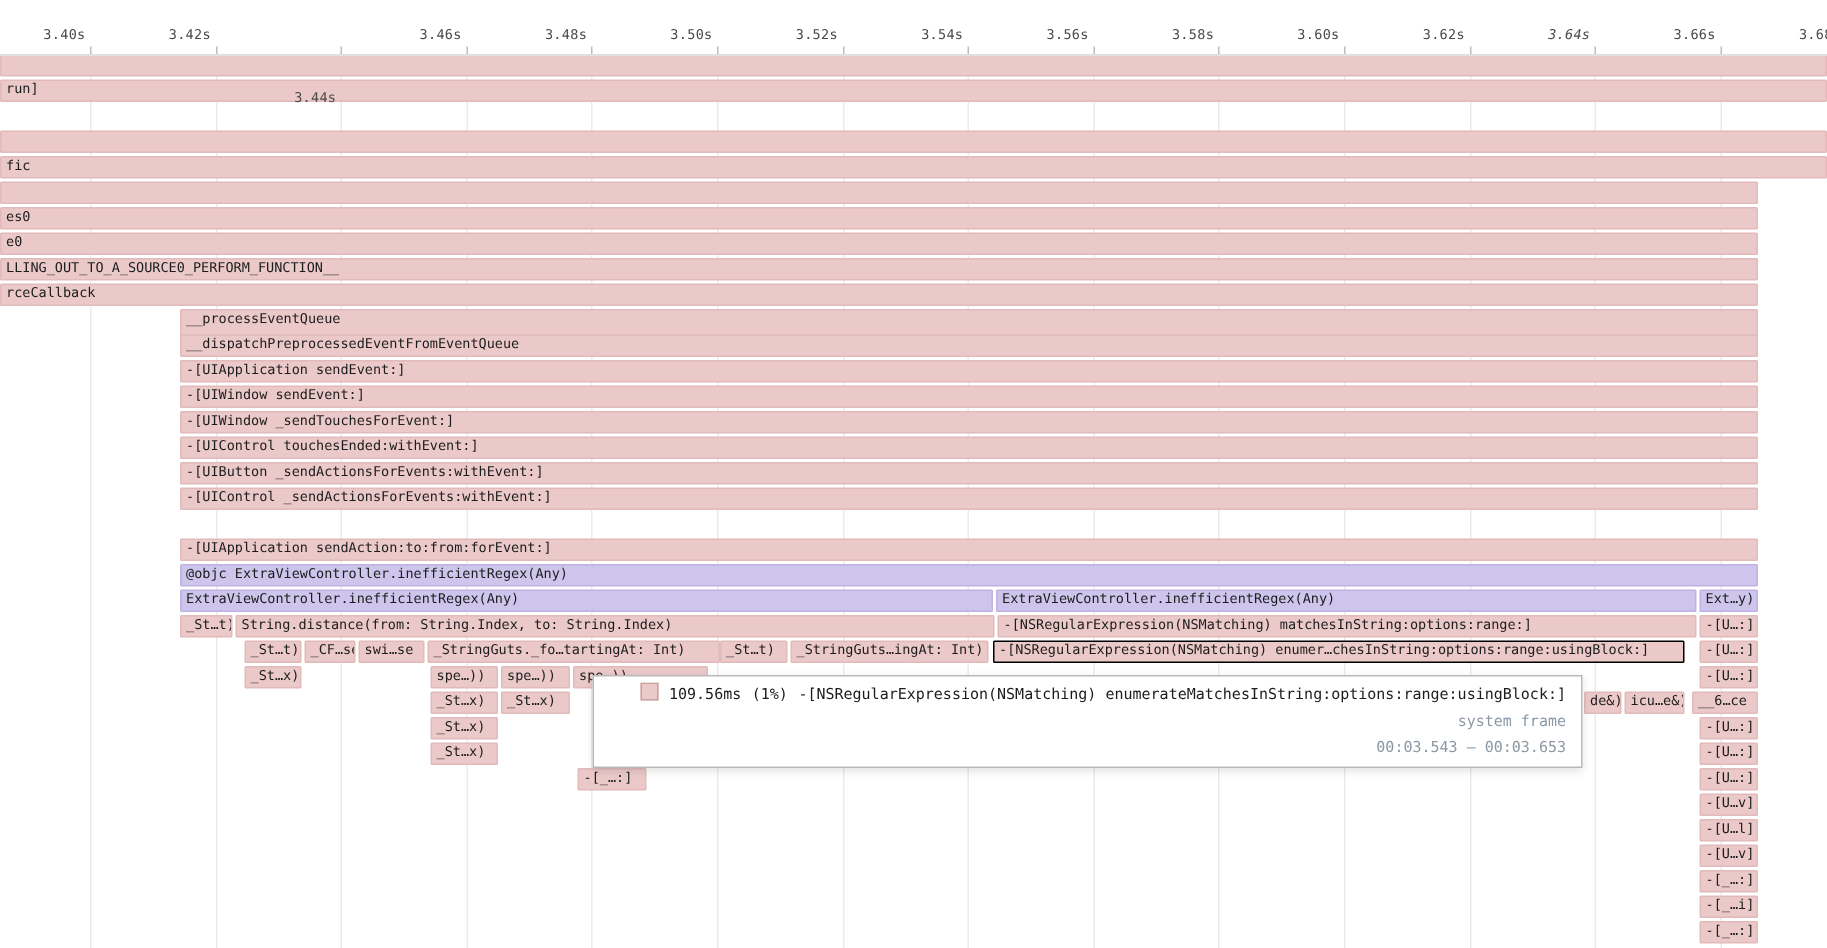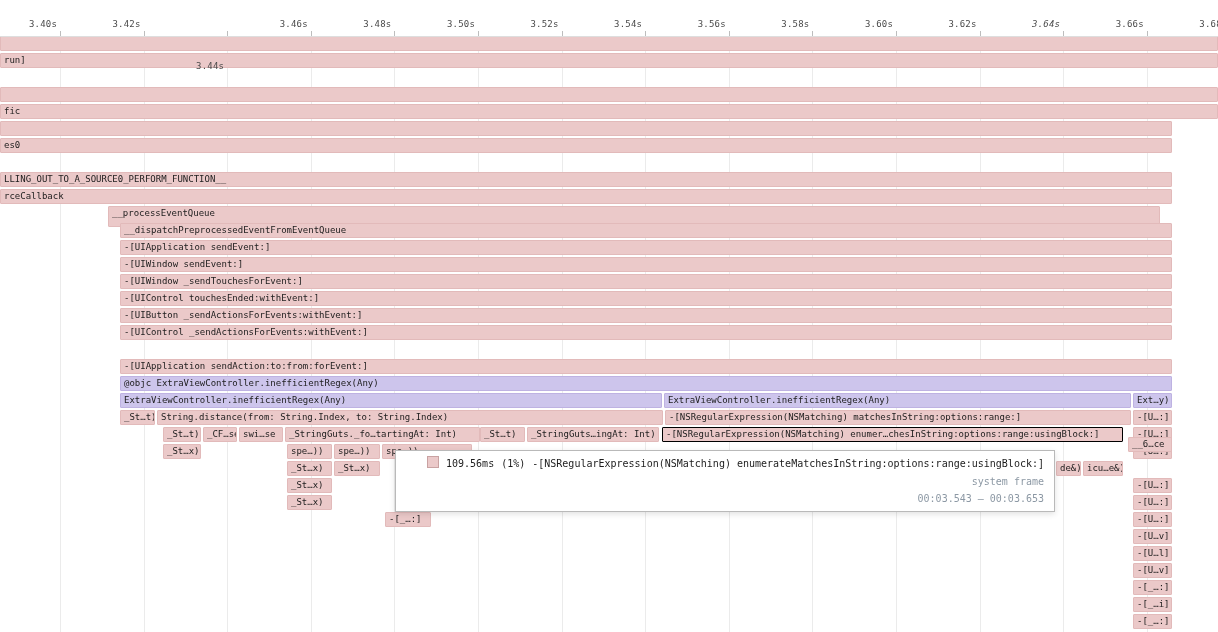--- a/index.html
+++ b/index.html
@@ -102,23 +102,24 @@
       <div class="gridline" style="left: 1063.2px;"></div>
       <div class="gridline" style="left: 1146.8px;"></div>
     </div>
   <div class="rows" id="rows">
       <div class="seg pink" style="left: 0px; top: 36px; width: 1218px; height: 15px;"></div>
       <div class="seg pink" style="left: 0px; top: 53px; width: 1218px; height: 15px;">run]</div>
       <div class="seg pink" style="left: 0px; top: 87px; width: 1218px; height: 15px;"></div>
       <div class="seg pink" style="left: 0px; top: 104px; width: 1218px; height: 15px;">fic</div>
       <div class="seg pink" style="left: 0px; top: 121px; width: 1172px; height: 15px;"></div>
       <div class="seg pink" style="left: 0px; top: 138px; width: 1172px; height: 15px;">es0</div>
+      <div class="seg pink" style="left: 0px; top: 155px; width: 1172px; height: 15px;">e0</div>
       <div class="seg pink" style="left: 0px; top: 172px; width: 1172px; height: 15px;">LLING_OUT_TO_A_SOURCE0_PERFORM_FUNCTION__</div>
       <div class="seg pink" style="left: 0px; top: 189px; width: 1172px; height: 15px;">rceCallback</div>
-      <div class="seg pink" style="left: 108px; top: 206px; width: 1052px; height: 21px;">__processEventQueue</div>
+      <div class="seg pink" style="left: 120px; top: 206px; width: 1052px; height: 21px;">__processEventQueue</div>
       <div class="seg pink" style="left: 120px; top: 223px; width: 1052px; height: 15px;">__dispatchPreprocessedEventFromEventQueue</div>
       <div class="seg pink" style="left: 120px; top: 240px; width: 1052px; height: 15px;">-[UIApplication sendEvent:]</div>
       <div class="seg pink" style="left: 120px; top: 257px; width: 1052px; height: 15px;">-[UIWindow sendEvent:]</div>
       <div class="seg pink" style="left: 120px; top: 274px; width: 1052px; height: 15px;">-[UIWindow _sendTouchesForEvent:]</div>
       <div class="seg pink" style="left: 120px; top: 291px; width: 1052px; height: 15px;">-[UIControl touchesEnded:withEvent:]</div>
       <div class="seg pink" style="left: 120px; top: 308px; width: 1052px; height: 15px;">-[UIButton _sendActionsForEvents:withEvent:]</div>
       <div class="seg pink" style="left: 120px; top: 325px; width: 1052px; height: 15px;">-[UIControl _sendActionsForEvents:withEvent:]</div>
       <div class="seg pink" style="left: 120px; top: 359px; width: 1052px; height: 15px;">-[UIApplication sendAction:to:from:forEvent:]</div>
       <div class="seg purple" style="left: 120px; top: 376px; width: 1052px; height: 15px;">@objc ExtraViewController.inefficientRegex(Any)</div>
       <div class="seg purple" style="left: 120px; top: 393px; width: 542px; height: 15px;">ExtraViewController.inefficientRegex(Any)</div>
@@ -138,21 +139,21 @@
       <div class="seg pink" style="left: 1133px; top: 427px; width: 39px; height: 15px;">-[U…:]</div>
       <div class="seg pink" style="left: 163px; top: 444px; width: 38px; height: 15px;">_St…x)</div>
       <div class="seg pink" style="left: 287px; top: 444px; width: 45px; height: 15px;">spe…))</div>
       <div class="seg pink" style="left: 334px; top: 444px; width: 46px; height: 15px;">spe…))</div>
       <div class="seg pink" style="left: 382px; top: 444px; width: 90px; height: 15px;">spe…))</div>
       <div class="seg pink" style="left: 1133px; top: 444px; width: 39px; height: 15px;">-[U…:]</div>
       <div class="seg pink" style="left: 287px; top: 461px; width: 45px; height: 15px;">_St…x)</div>
       <div class="seg pink" style="left: 334px; top: 461px; width: 46px; height: 15px;">_St…x)</div>
       <div class="seg pink" style="left: 1056px; top: 461px; width: 25px; height: 15px;">de&amp;)</div>
       <div class="seg pink" style="left: 1083px; top: 461px; width: 40px; height: 15px;">icu…e&amp;)</div>
-      <div class="seg pink" style="left: 1128px; top: 437px; width: 44px; height: 15px;">__6…ce</div>
+      <div class="seg pink" style="left: 1128px; top: 461px; width: 44px; height: 15px;">__6…ce</div>
       <div class="seg pink" style="left: 287px; top: 478px; width: 45px; height: 15px;">_St…x)</div>
       <div class="seg pink" style="left: 1133px; top: 478px; width: 39px; height: 15px;">-[U…:]</div>
       <div class="seg pink" style="left: 287px; top: 495px; width: 45px; height: 15px;">_St…x)</div>
       <div class="seg pink" style="left: 1133px; top: 495px; width: 39px; height: 15px;">-[U…:]</div>
       <div class="seg pink" style="left: 385px; top: 512px; width: 46px; height: 15px;">-[_…:]</div>
       <div class="seg pink" style="left: 1133px; top: 512px; width: 39px; height: 15px;">-[U…:]</div>
       <div class="seg pink" style="left: 1133px; top: 529px; width: 39px; height: 15px;">-[U…v]</div>
       <div class="seg pink" style="left: 1133px; top: 546px; width: 39px; height: 15px;">-[U…l]</div>
       <div class="seg pink" style="left: 1133px; top: 563px; width: 39px; height: 15px;">-[U…v]</div>
       <div class="seg pink" style="left: 1133px; top: 580px; width: 39px; height: 15px;">-[_…:]</div>

